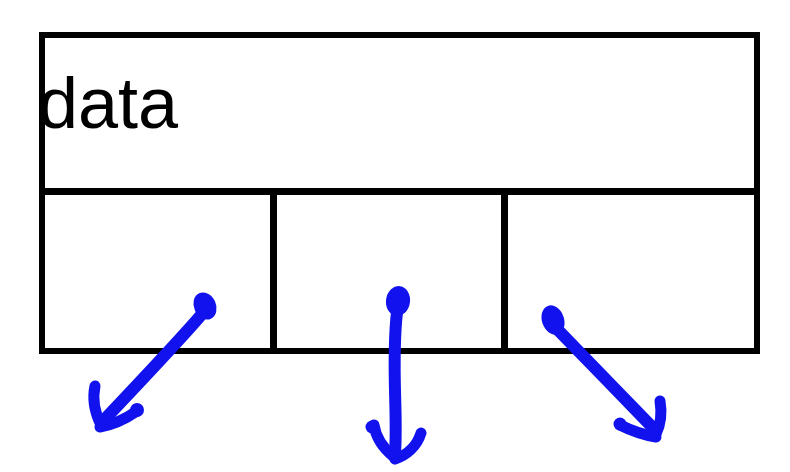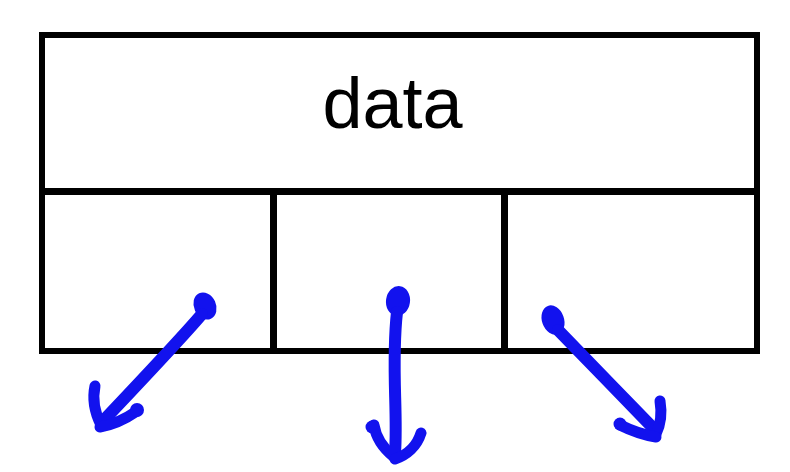--- a/index.html
+++ b/index.html
@@ -26,21 +26,20 @@
     display: flex;
     flex-direction: column;
     background: #ffffff;
   }
   .row-header {
     height: 150px;
     flex: 0 0 150px;
     border-bottom: 7px solid #000000;
     display: flex;
     align-items: center;
-    justify-content: center;
     box-sizing: content-box;
   }
   .header-label {
     font-size: 72px;
     line-height: 1;
     color: #000000;
     transform: translate(-7px, -10px);
     white-space: nowrap;
   }
   .row-cells {

